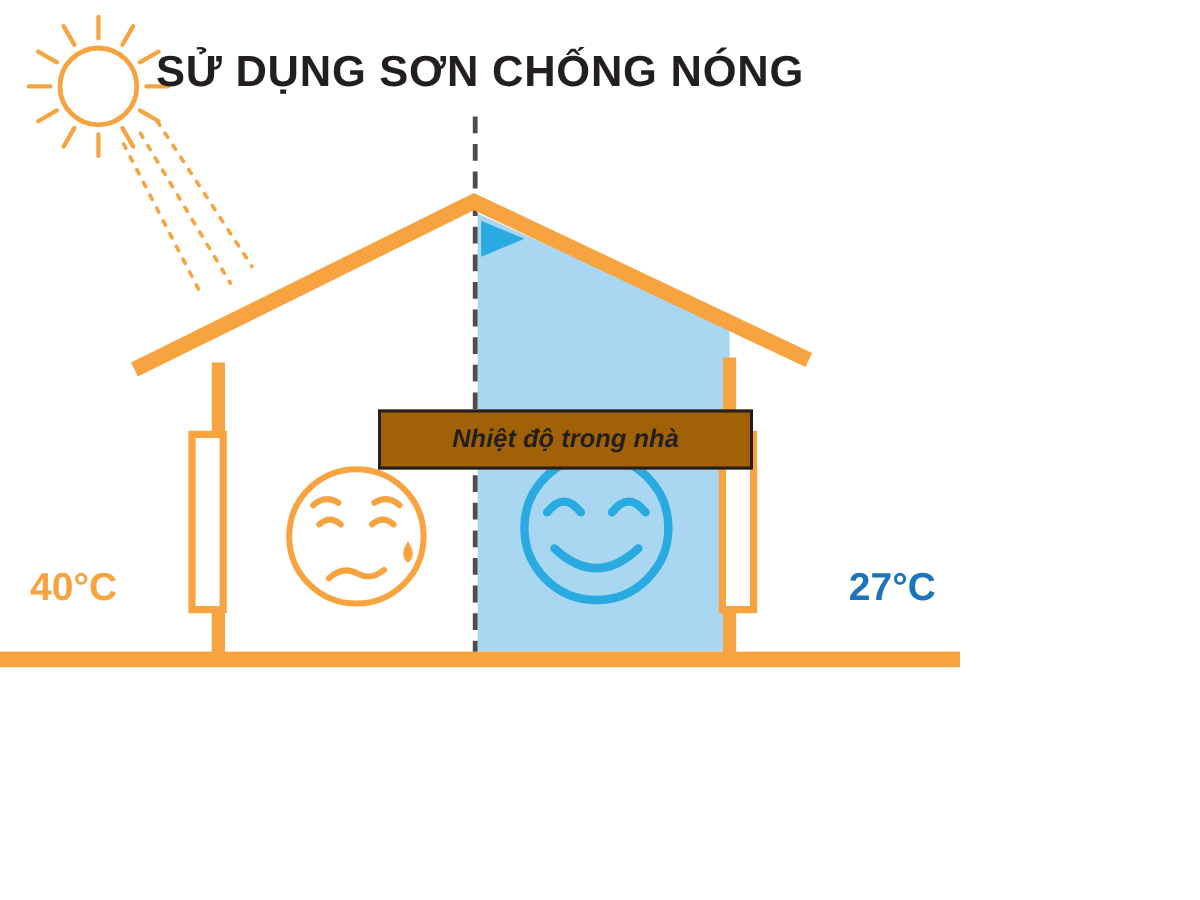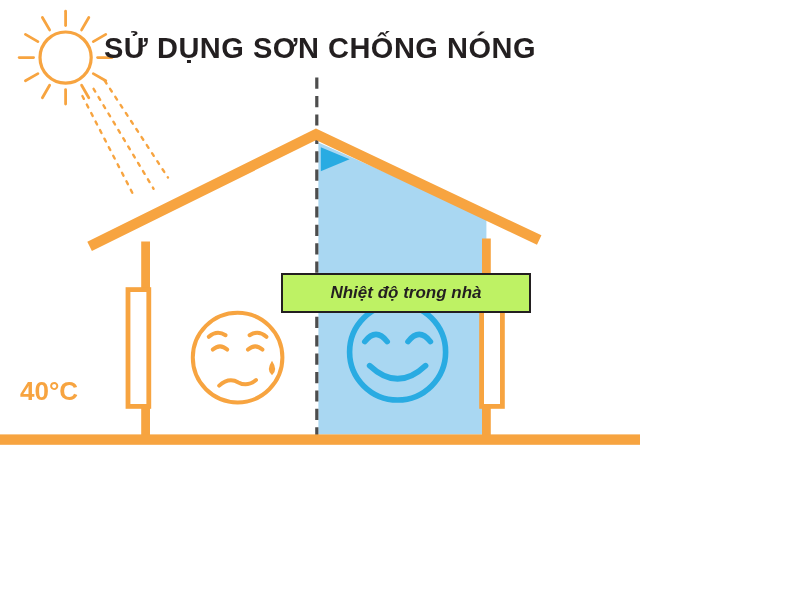--- a/index.html
+++ b/index.html
@@ -29,22 +29,22 @@
   .dashed-line{stroke:#4d4d4d;stroke-width:4;stroke-dasharray:14 9;fill:none;}
   .jamb{fill:#ffffff;stroke:var(--orange);stroke-width:6;}
 
   .title{
     position:absolute;top:32px;left:0;width:100%;
     text-align:center;
     font-size:29px;font-weight:700;letter-spacing:.5px;
     color:var(--text-dark);
   }
   .label-box{
-    position:absolute;left:281px;top:273px;width:246px;height:36px;
-    background:#bef264;border:2px solid var(--text-dark);
+    position:absolute;left:252px;top:273px;width:246px;height:36px;
+    background:#a16207;border:2px solid var(--text-dark);
     display:flex;align-items:center;justify-content:center;
     font-size:17px;font-style:italic;font-weight:700;
     color:var(--text-dark);
   }
   .temp{
     position:absolute;top:376px;
     font-size:26px;font-weight:700;
   }
   .temp-left{left:20px;color:var(--orange);}
   .temp-right{right:16px;color:var(--blue-text);}
@@ -113,13 +113,14 @@
       <path d="M -35 17 Q 0 50 35 17"></path>
     </g>
   </svg>
 
   <div class="title">SỬ DỤNG SƠN CHỐNG NÓNG</div>
 
   <div class="label-box">Nhiệt độ trong nhà</div>
 
   <div class="temp temp-left">40°C</div>
 
+  <div class="temp temp-right">27°C</div>
 </div>
 
 </body></html>

